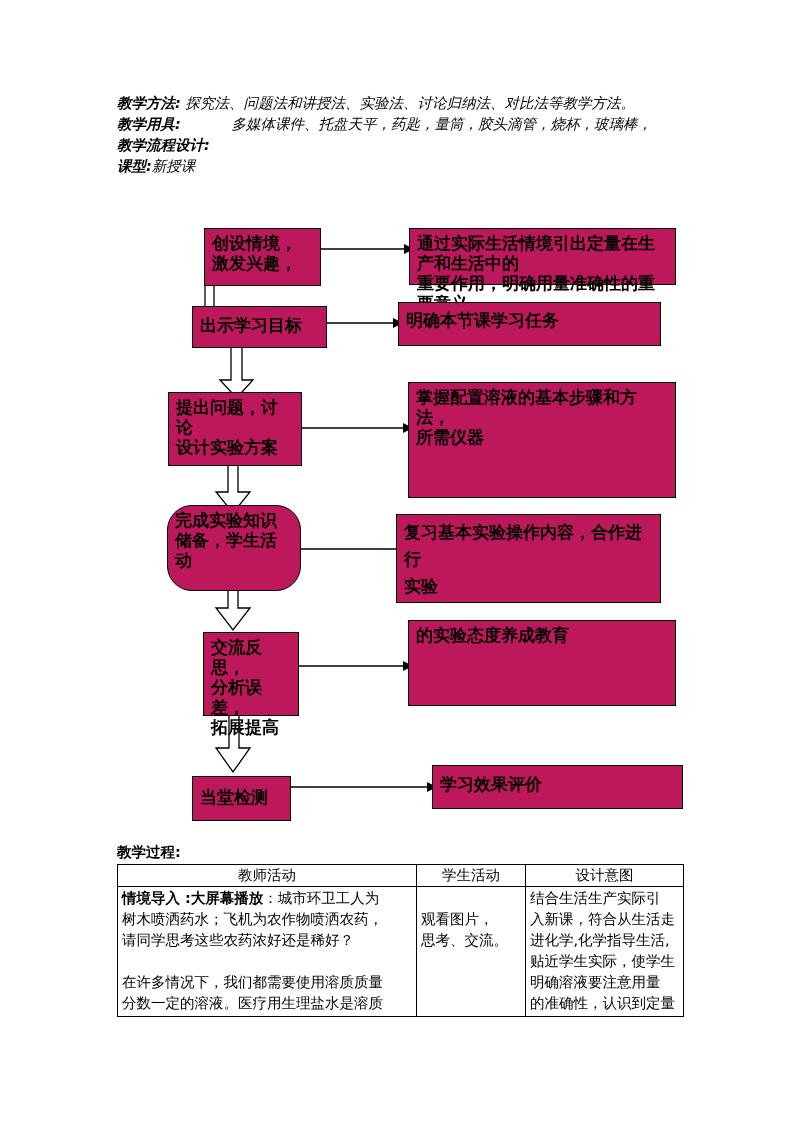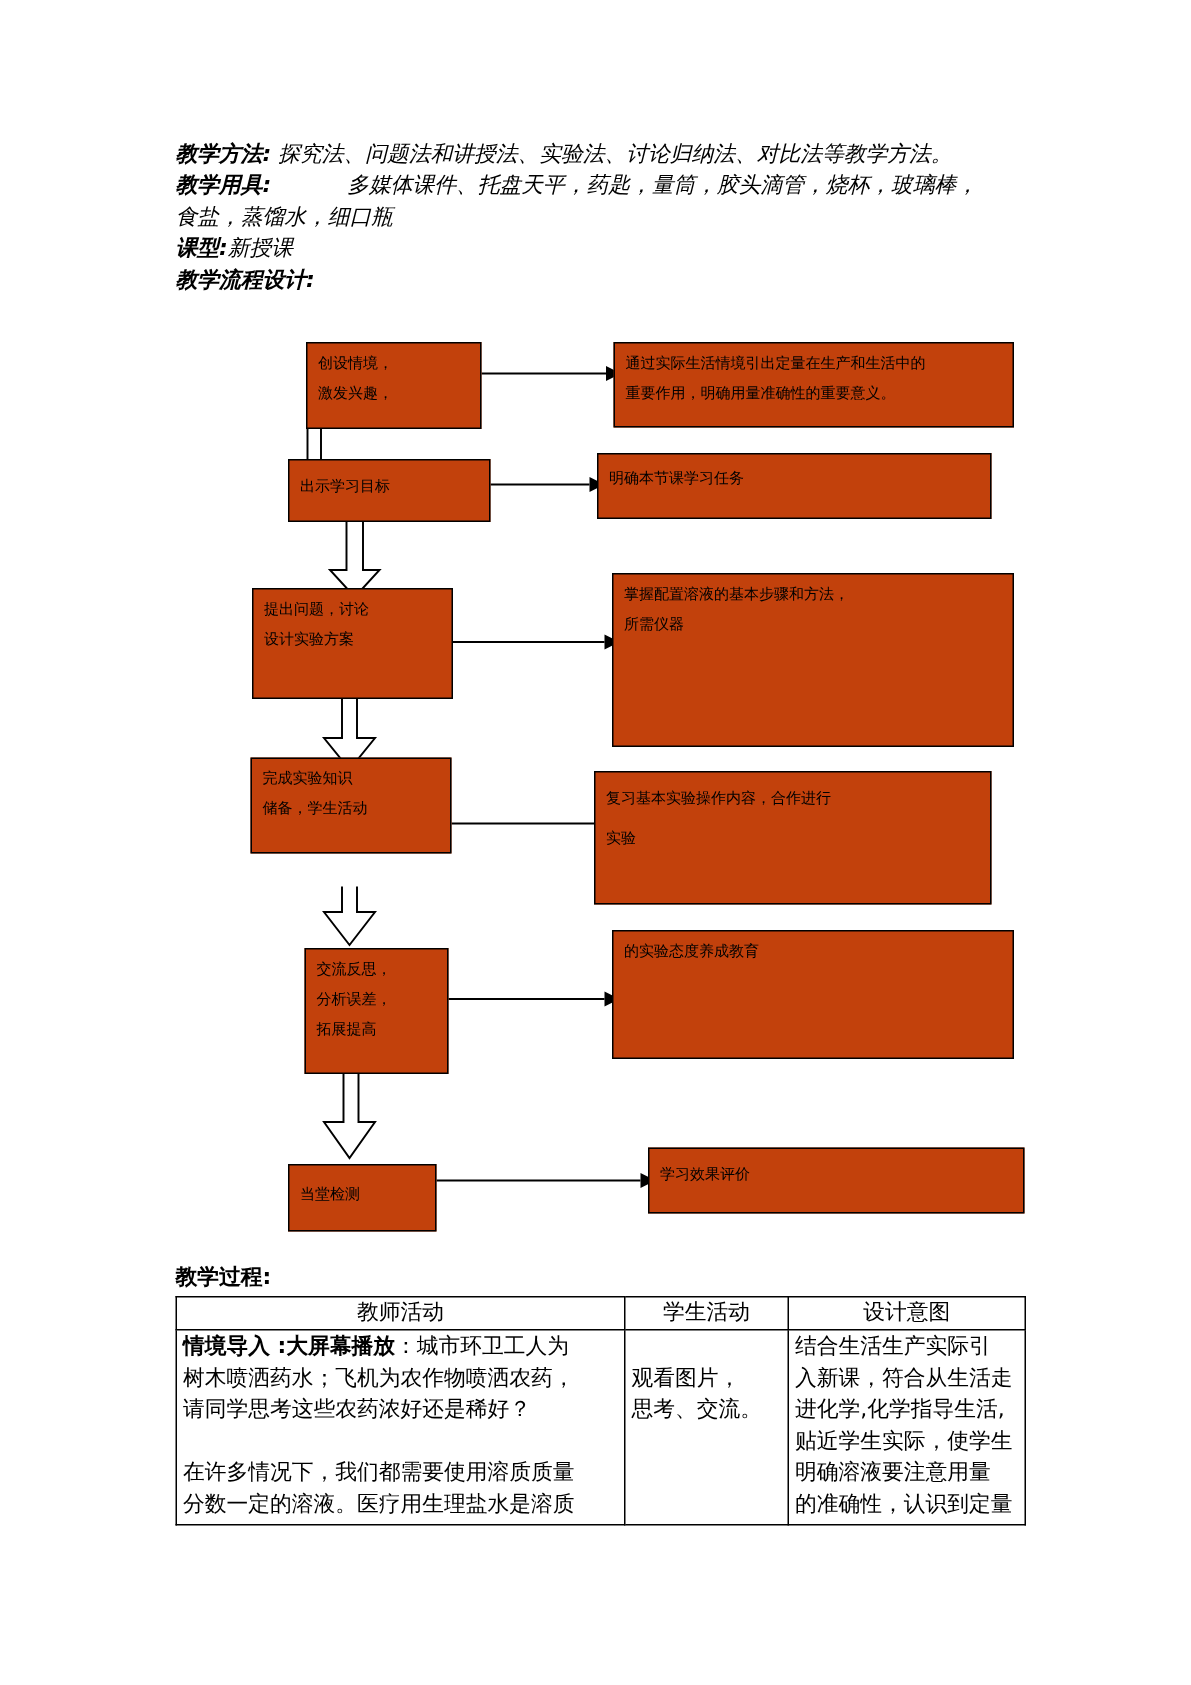--- a/index.html
+++ b/index.html
@@ -33,32 +33,33 @@
   
   #flowchart {
     position: absolute;
     left: 0; top: 0;
     width: 794px; height: 1123px;
     pointer-events: none;
   }
   .fc-box {
     position: absolute;
     border: 1.3px solid #000;
-    background: #c2410c;
+    background: #be185d;
     box-sizing: border-box;
-    font-size: 10px;
+    font-size: 17px;
     line-height: 20px;
     padding: 4px 7px 3px 7px;
+    font-weight: bold;
   }
 
   
   #box-l1 { left: 204px;  top: 228px; width: 117px; height: 58px; }
   #box-l2 { left: 192px;  top: 306px; width: 135px; height: 42px;  padding-top: 8px; }
   #box-l3 { left: 168px;  top: 392px; width: 134px; height: 74px; }
-  #box-l4 { left: 167px;  top: 505px; width: 134px; height: 64px; }
+  #box-l4 { left: 167px;  top: 505px; width: 134px; height: 86px; border-radius: 25px; }
   #box-l5 { left: 203px;  top: 632px; width: 96px;  height: 84px; }
   #box-l6 { left: 192px;  top: 776px; width: 99px;  height: 45px; padding-top: 10px; }
 
   
   #box-r1 { left: 409px;  top: 228px; width: 267px; height: 57px; }
   #box-r2 { left: 398px;  top: 302px; width: 263px; height: 44px; padding-top: 7px; }
   #box-r3 { left: 408px;  top: 382px; width: 268px; height: 116px; }
   #box-r4 { left: 396px;  top: 514px; width: 265px; height: 89px; line-height: 27px; }
   #box-r5 { left: 408px;  top: 620px; width: 268px; height: 86px; }
   #box-r6 { left: 432px;  top: 765px; width: 251px; height: 44px; padding-top: 8px; }
@@ -107,27 +108,24 @@
 <div class="header-block">
   <div class="header-line">
     <span class="hd-label">教学方法:</span>
     <span>探究法、问题法和讲授法、实验法、讨论归纳法、对比法等教学方法。</span>
   </div>
   <div class="header-line">
     <span class="hd-label">教学用具:</span>
     <span class="gap-wide"></span><span>多媒体课件、托盘天平，药匙，量筒，胶头滴管，烧杯，玻璃棒，</span>
   </div>
   <div class="header-line">
-    <span>食盐，蒸馏水，细口瓶</span>
+    <span class="hd-label">教学流程设计:</span>
   </div>
   <div class="header-line">
     <span class="hd-label">课型:</span><span>新授课</span>
-  </div>
-  <div class="header-line">
-    <span class="hd-label">教学流程设计:</span>
   </div>
 </div>
 
 <svg id="flowchart" viewBox="0 0 794 1123" width="794" height="1123" xmlns="http://www.w3.org/2000/svg">
   <g fill="none" stroke="#000" stroke-width="1.3">
 
     <line x1="205" y1="286" x2="205" y2="306"></line>
     <line x1="214" y1="286" x2="214" y2="306"></line>
 
     <path d="M231,348 L231,380 L220,380 L236.5,398 L253,380 L242,380 L242,348" fill="#fff" stroke="#000" stroke-width="1.3"></path>

